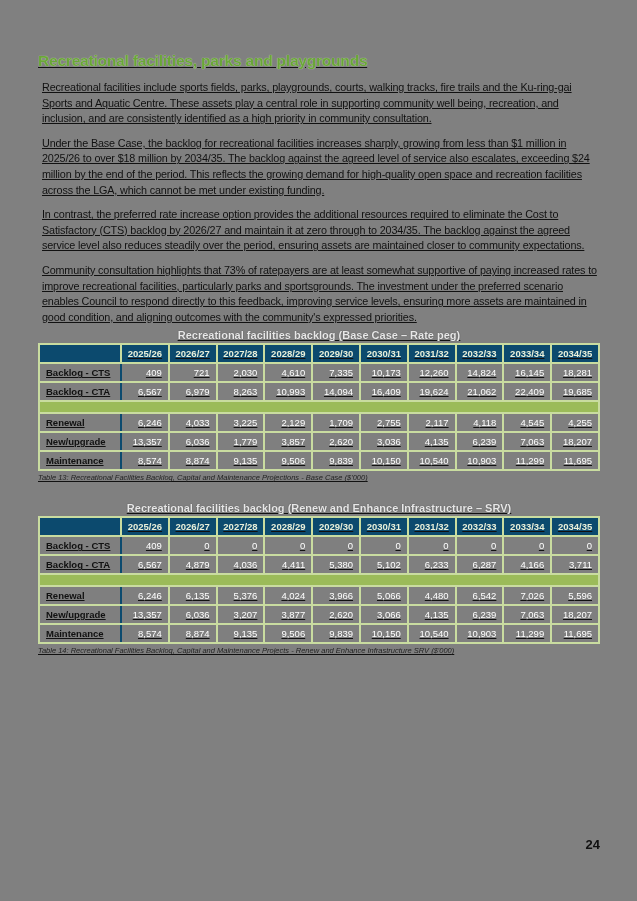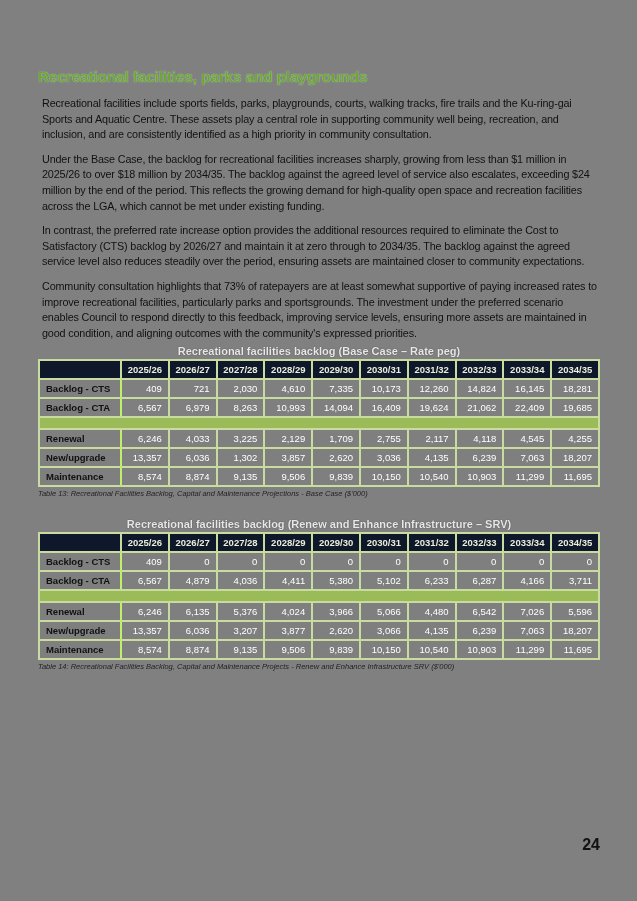--- a/index.html
+++ b/index.html
@@ -1,32 +1,32 @@
 <!DOCTYPE html>
 <html><head>
 <meta charset="utf-8">
 <style>
   html, body { margin:0; padding:0; }
   body { width:637px; height:901px; background:#808080; position:relative; overflow:hidden;
          font-family:"Liberation Sans", sans-serif; color:#111; }
-  .page { position:absolute; left:38px; top:68px; width:562px; }
+  .page { position:absolute; left:38px; top:52px; width:562px;text-decoration:underline; }
   h2 { margin:0 0 10px 0; font-size:15.5px; font-weight:bold; color:#6aa638; letter-spacing:-0.2px;
        text-shadow:0 0 1px #d8f0c0; }
   p { margin:0 0 9px 4px; font-size:10.8px; line-height:15.6px; color:#111; letter-spacing:-0.15px; }
   .tbl-title { text-align:center; font-size:11px; font-weight:bold; color:#e8e8e8; margin:4px 0 2px 0;
                text-shadow:0 0 1px #333; }
   table { border-collapse:collapse; width:562px; table-layout:fixed; font-size:9.5px; }
   table, td, th { border:2px solid #c9dca0; }
-  th { background:#0f172a; color:#e9f0da; font-weight:bold; height:17px; padding:0 4px; text-align:center; }
+  th { background:#0c4a6e; color:#e9f0da; font-weight:bold; height:17px; padding:0 4px; text-align:center; }
   td { height:17px; padding:0 6px; text-align:right; color:#fff; background:#7f7f7f; }
-  td.lbl { text-align:left; font-weight:bold; color:#111; border-right:2px solid #bef264; width:70px; }
+  td.lbl { text-align:left; font-weight:bold; color:#111; border-right:2px solid #0c4a6e; width:70px; }
   tr.spacer td { background:#9bbb59; height:10px; }
   col.c0 { width:82px; }
   .caption { font-size:7.5px; font-style:italic; color:#222; margin:2px 0 0 0; }
-  .footer { position:absolute; right:37px; top:838px; text-align:right; font-size:16px; font-weight:bold; color:#111; line-height:13px; }
+  .footer { position:absolute; right:37px; top:838px; text-align:right; font-size:13px; font-weight:bold; color:#111; line-height:13px; }
 </style>
 </head>
 <body>
 
 <div class="page">
   <h2>Recreational facilities, parks and playgrounds</h2>
   <p>Recreational facilities include sports fields, parks, playgrounds, courts, walking tracks, fire trails and the Ku-ring-gai Sports and Aquatic Centre. These assets play a central role in supporting community well being, recreation, and inclusion, and are consistently identified as a high priority in community consultation.</p>
   <p>Under the Base Case, the backlog for recreational facilities increases sharply, growing from less than $1 million in 2025/26 to over $18 million by 2034/35. The backlog against the agreed level of service also escalates, exceeding $24 million by the end of the period. This reflects the growing demand for high-quality open space and recreation facilities across the LGA, which cannot be met under existing funding.</p>
   <p>In contrast, the preferred rate increase option provides the additional resources required to eliminate the Cost to Satisfactory (CTS) backlog by 2026/27 and maintain it at zero through to 2034/35. The backlog against the agreed service level also reduces steadily over the period, ensuring assets are maintained closer to community expectations.</p>
   <p style="margin-bottom:0">Community consultation highlights that 73% of ratepayers are at least somewhat supportive of paying increased rates to improve recreational facilities, particularly parks and sportsgrounds. The investment under the preferred scenario enables Council to respond directly to this feedback, improving service levels, ensuring more assets are maintained in good condition, and aligning outcomes with the community's expressed priorities.</p>
@@ -100,21 +100,21 @@
             <td>2,755</td>
             <td>2,117</td>
             <td>4,118</td>
             <td>4,545</td>
             <td>4,255</td>
           </tr>
           <tr>
             <td class="lbl">New/upgrade</td>
             <td>13,357</td>
             <td>6,036</td>
-            <td>1,302</td>
+            <td>1,779</td>
             <td>3,857</td>
             <td>2,620</td>
             <td>3,036</td>
             <td>4,135</td>
             <td>6,239</td>
             <td>7,063</td>
             <td>18,207</td>
           </tr>
           <tr>
             <td class="lbl">Maintenance</td>

